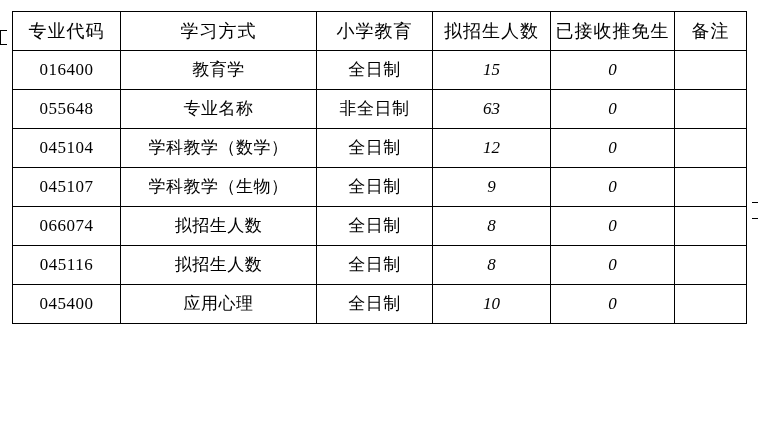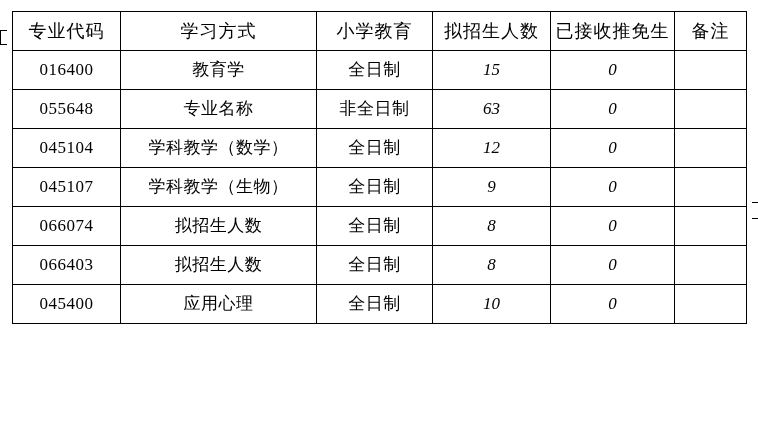--- a/index.html
+++ b/index.html
@@ -140,21 +140,21 @@
       </tr>
       <tr>
         <td class="cell-code">066074</td>
         <td class="cell-name">拟招生人数</td>
         <td class="cell-mode">全日制</td>
         <td class="cell-num">8</td>
         <td class="cell-num">0</td>
         <td class="cell-note"></td>
       </tr>
       <tr>
-        <td class="cell-code">066403</td>
+        <td class="cell-code">045116</td>
         <td class="cell-name">拟招生人数</td>
         <td class="cell-mode">全日制</td>
         <td class="cell-num">8</td>
         <td class="cell-num">0</td>
         <td class="cell-note"></td>
       </tr>
       <tr>
         <td class="cell-code">045400</td>
         <td class="cell-name">应用心理</td>
         <td class="cell-mode">全日制</td>

